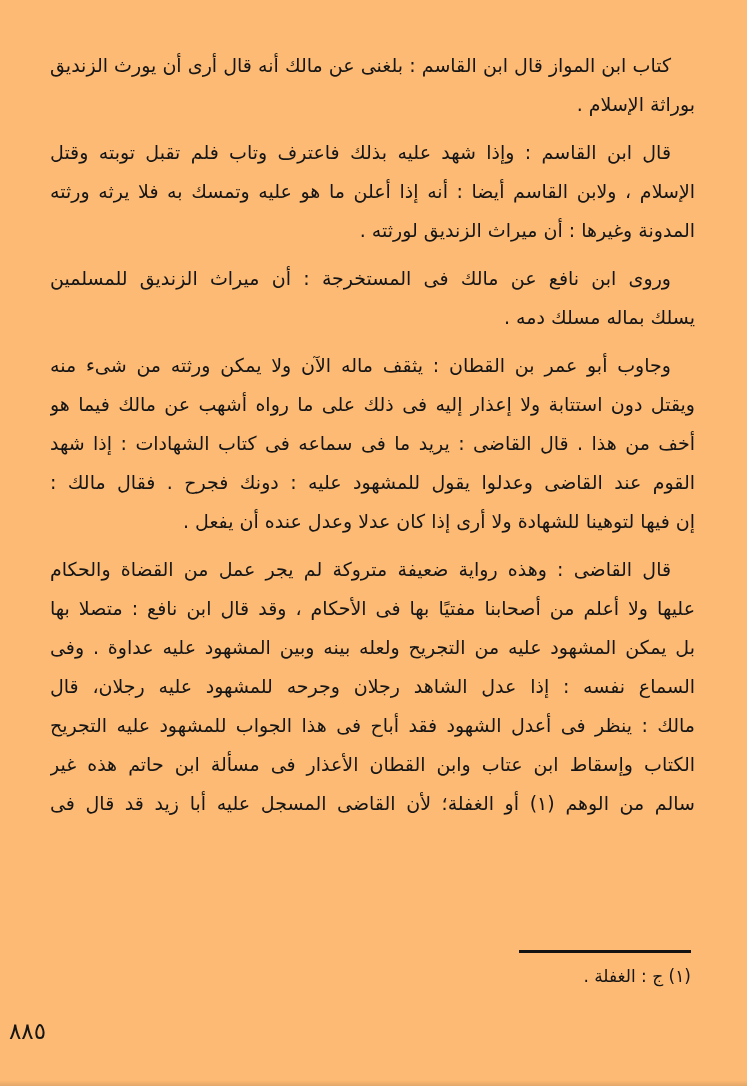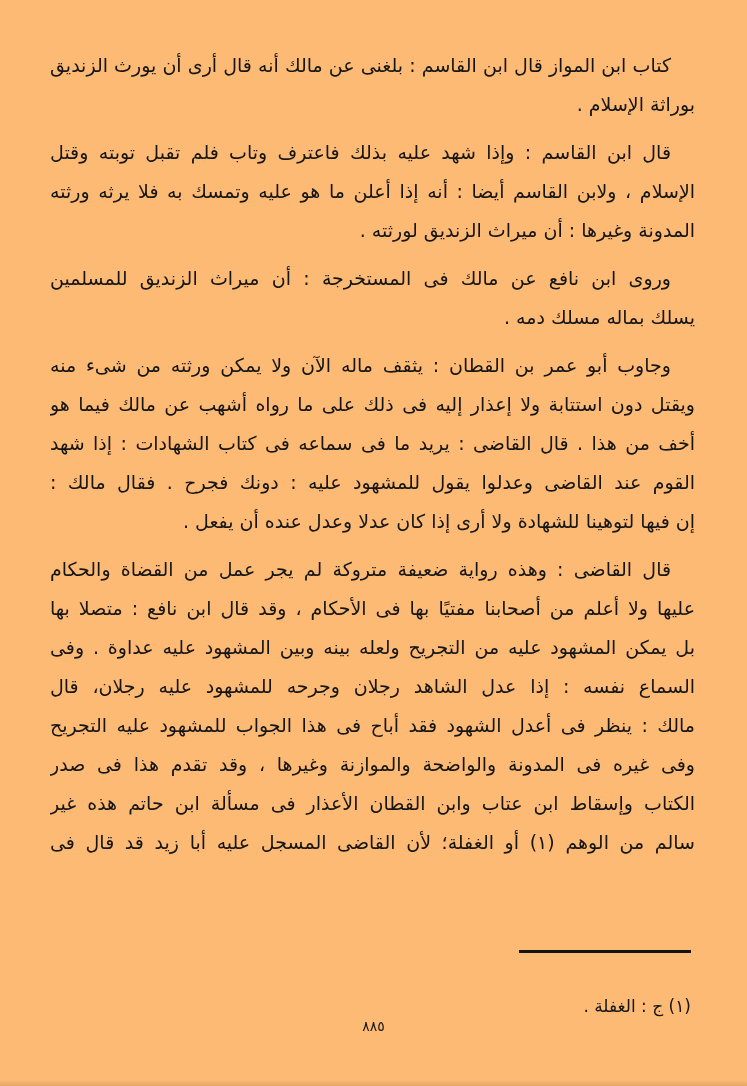--- a/index.html
+++ b/index.html
@@ -52,30 +52,30 @@
     height: 3px;
     background: #131313;
   }
   .footnote {
     position: absolute;
     top: 962px;
     right: 56px;
     font-size: 17px;
     line-height: 28px;
     text-align: center;
-    margin-top: 30px;
   }
   .page-number {
     position: absolute;
     top: 1018px;
     left: 0;
     right: 0;
-    text-align: center;
-    font-size: 14px;
+    text-align: left;
+    font-size: 23px;
     letter-spacing: 3px;
+    padding-left: 9px;
   }
   .scan-edge-bottom {
     position: absolute;
     bottom: 0;
     left: 0;
     right: 0;
     height: 6px;
     background: linear-gradient(to bottom, rgba(0,0,0,0), rgba(0,0,0,0.10));
   }
 </style>
@@ -104,21 +104,20 @@
         <div class="line">أخف من هذا . قال القاضى : يريد ما فى سماعه فى كتاب الشهادات : إذا شهد</div>
         <div class="line">القوم عند القاضى وعدلوا يقول للمشهود عليه : دونك  فجرح . فقال مالك :</div>
         <div class="line last">إن فيها لتوهينا للشهادة ولا أرى إذا كان عدلا وعدل عنده أن يفعل .</div>
       </div>
       <div class="para">
         <div class="line first">قال القاضى : وهذه رواية ضعيفة متروكة لم يجر عمل من القضاة والحكام</div>
         <div class="line">عليها ولا أعلم من أصحابنا مفتيًا بها فى الأحكام ، وقد قال ابن نافع : متصلا بها</div>
         <div class="line">بل يمكن المشهود عليه من التجريح ولعله بينه وبين المشهود عليه عداوة . وفى</div>
         <div class="line">السماع نفسه : إذا عدل الشاهد رجلان وجرحه للمشهود عليه رجلان، قال</div>
         <div class="line">مالك : ينظر فى أعدل الشهود فقد أباح فى هذا الجواب للمشهود عليه التجريح</div>
-        <div class="line">وفى غيره فى المدونة والواضحة والموازنة وغيرها ، وقد تقدم هذا فى صدر</div>
         <div class="line">الكتاب وإسقاط ابن عتاب وابن القطان الأعذار فى مسألة ابن حاتم هذه غير</div>
         <div class="line">سالم من الوهم (١) أو الغفلة؛ لأن القاضى المسجل عليه أبا زيد قد قال فى</div>
       </div>
     </div>
 
   <div class="footnote-rule"></div>
 
   <div class="footnote">(١) ج : الغفلة .</div>
 
   <div class="page-number">٨٨٥</div>

